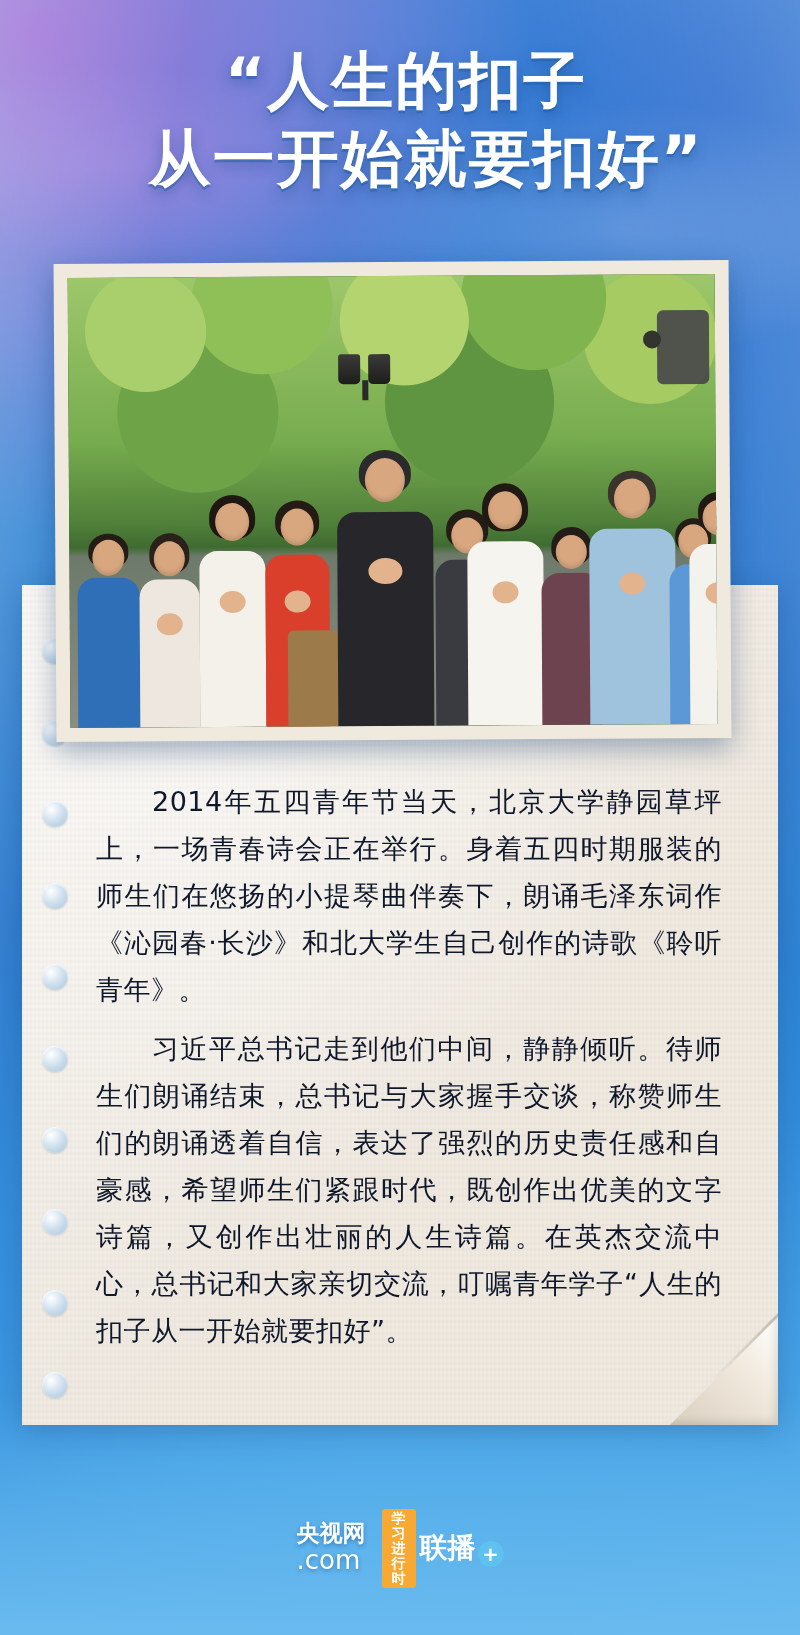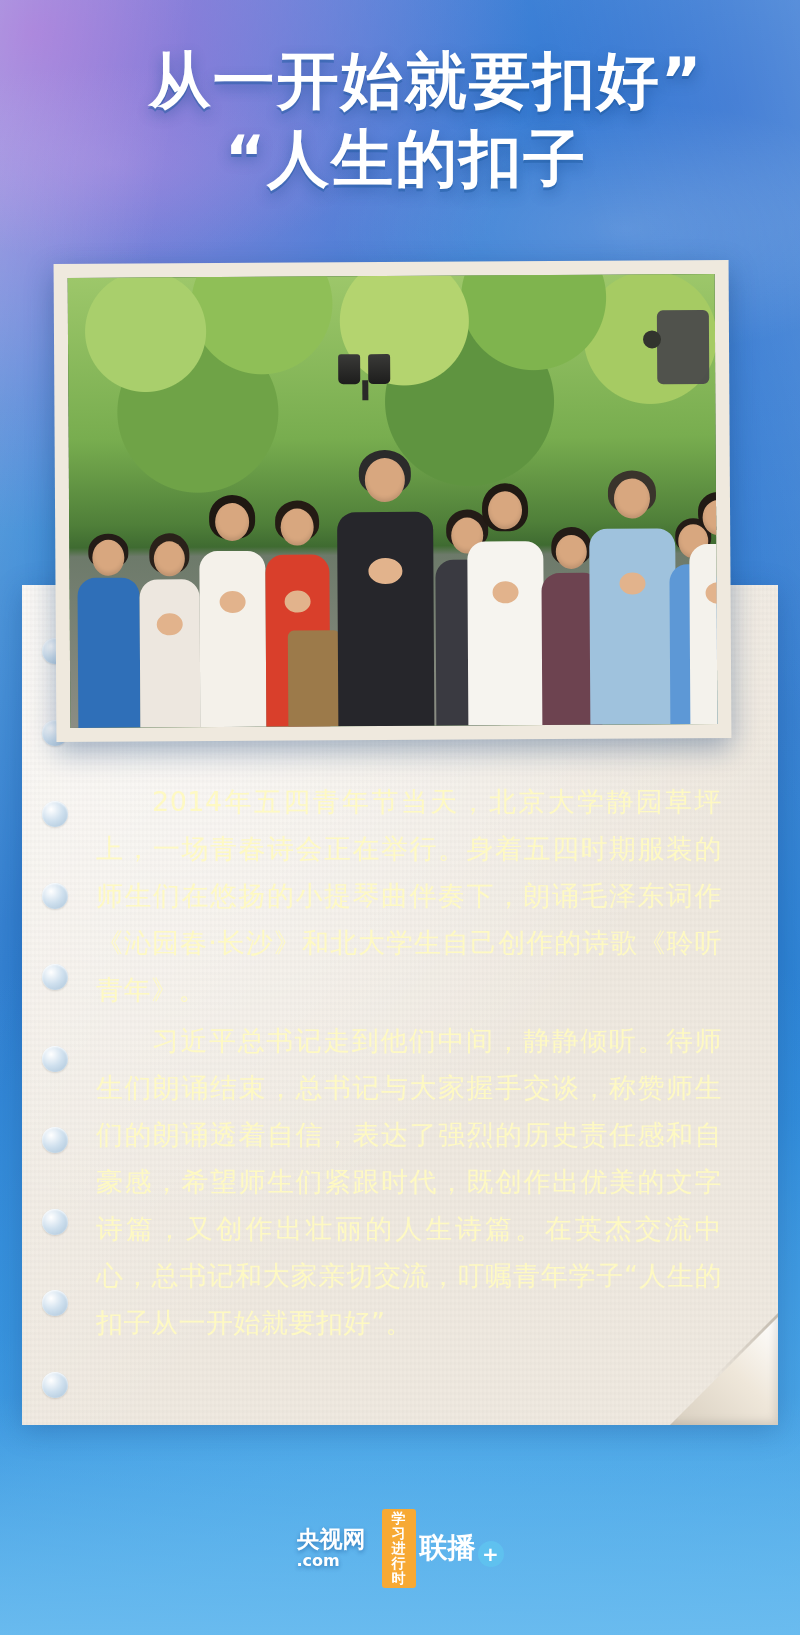--- a/index.html
+++ b/index.html
@@ -239,29 +239,29 @@
     background: #2c2c2c;
   }
 
   
   .body-text {
     position: absolute;
     left: 96px;
     top: 778px;
     width: 626px;
     z-index: 6;
-    color: #fef9c3;
+    color: #0f172a;
     font-family: "DejaVu Sans", sans-serif;
     font-size: 27px;
     line-height: 47px;
     letter-spacing: 0.5px;
     text-align: justify;
   }
   .body-text p { text-indent: 56px; }
-  .body-text p + p { margin-top: 4px; }
+  .body-text p + p { margin-top: 12px; }
 
   
   .footer {
     position: absolute;
     left: 0; right: 0;
     bottom: 52px;
     height: 70px;
     z-index: 8;
     display: flex;
     align-items: center;
@@ -284,22 +284,22 @@
   }
   .cctv-cn {
     font-family: "DejaVu Sans", sans-serif;
     font-weight: bold;
     font-size: 23px;
     line-height: 24px;
     text-align: left;
   }
   .cctv-dom {
     font-family: "DejaVu Sans", sans-serif;
-    font-size: 16px;
-    font-weight: bold;
+    font-size: 26px;
+    font-weight: normal;
   }
   .lianbo {
     display: flex;
     align-items: center;
     gap: 4px;
   }
   .lianbo-badge {
     background: #f7a934;
     color: #ffffff;
     font-family: "DejaVu Sans", sans-serif;
@@ -333,22 +333,22 @@
 </style>
 </head>
 <body>
 
 <div class="bg">
   <div class="bg-streaks"></div>
   <div class="bg-bottom-glow"></div>
 </div>
 
 <div class="title-wrap">
+  <div class="title-line l1">“人生的扣子</div>
   <div class="title-line l2">从一开始就要扣好”</div>
-  <div class="title-line l1">“人生的扣子</div>
 </div>
 
 <div class="paper">
   <div class="paper-fold-shadow"></div>
   <div class="paper-fold"></div>
 </div>
 
 <div class="rail">
   <div class="rail-dot"></div>
   <div class="rail-dot"></div>

